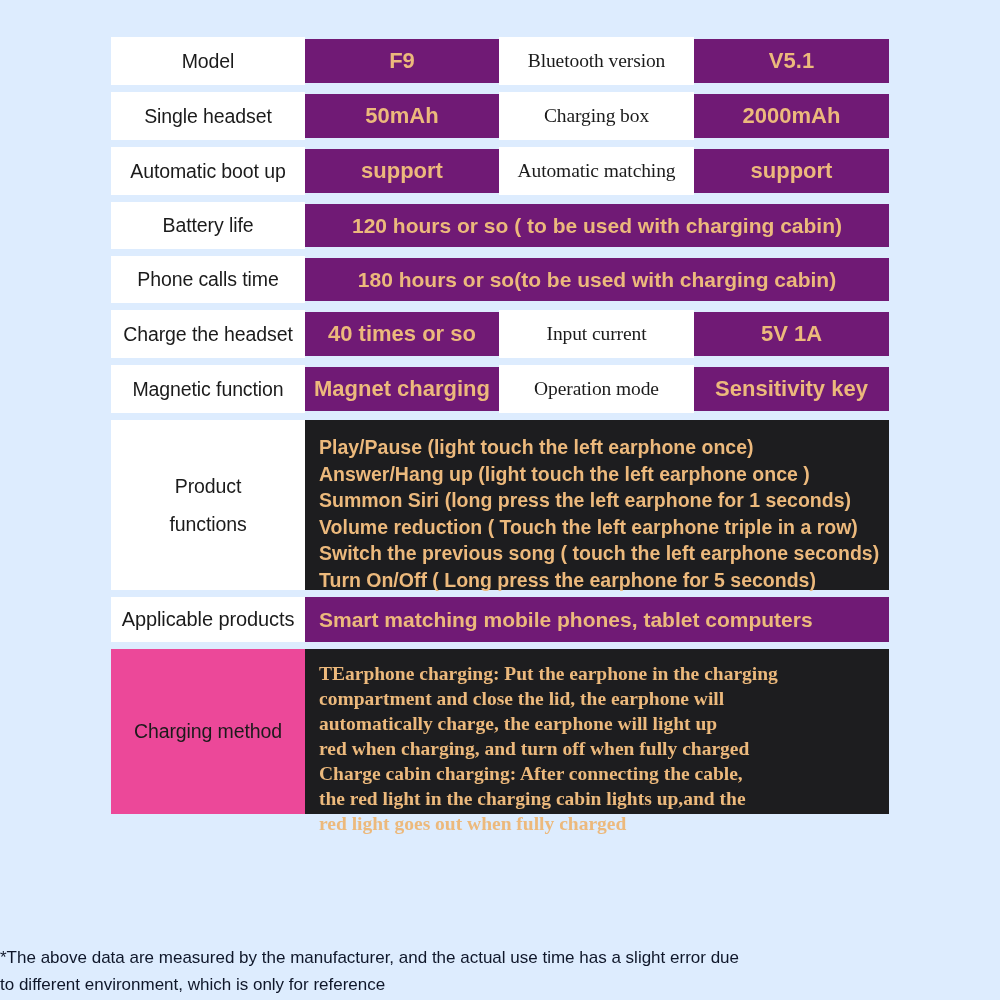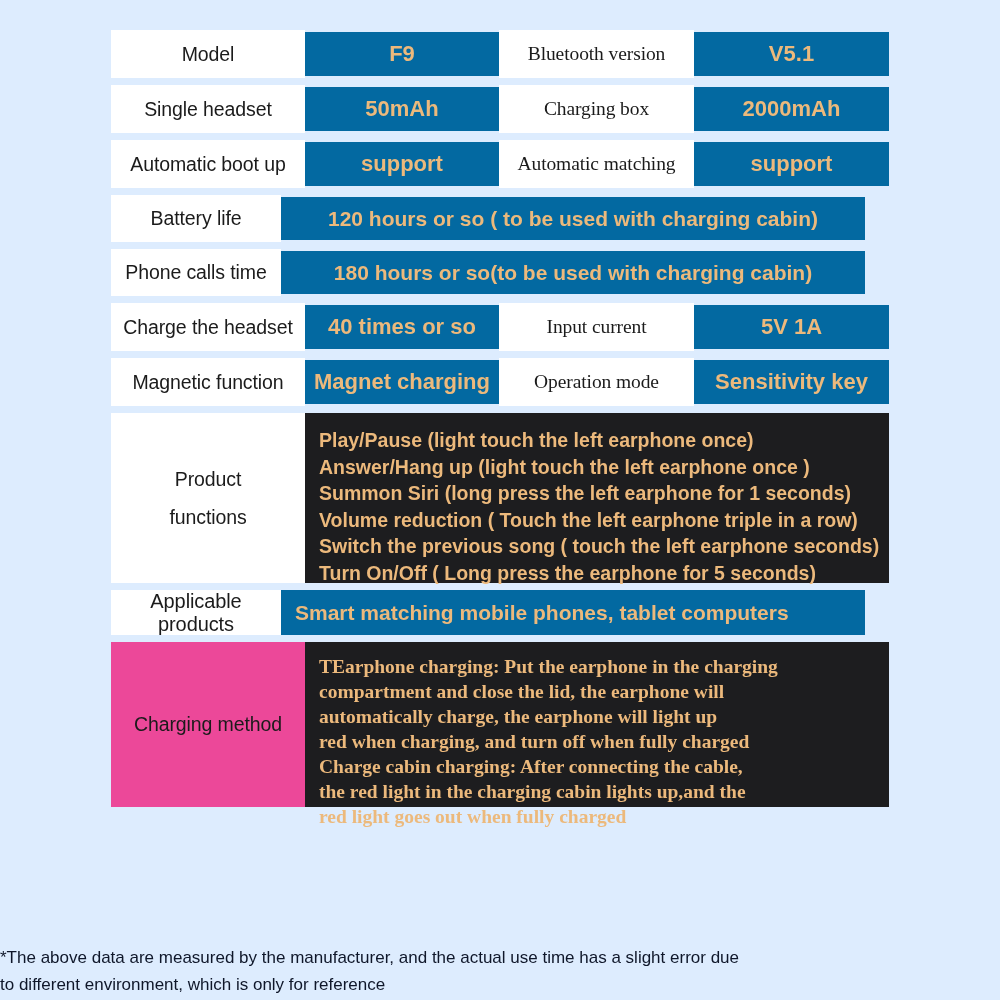--- a/index.html
+++ b/index.html
@@ -18,21 +18,21 @@
     position: relative;
     width: 1000px;
     height: 1000px;
     box-sizing: border-box;
     padding: 0;
   }
 
   .spec-table {
     position: absolute;
     left: 111px;
-    top: 30px;
+    top: 37px;
     width: 778px;
   }
 
   
   .spec-row {
     display: flex;
     width: 100%;
     margin-bottom: 7px;
     align-items: stretch;
   }
@@ -50,41 +50,41 @@
     box-sizing: border-box;
     padding: 0 4px;
     flex: 0 0 auto;
   }
   .label-cell.highlight {
     background: #ec4899;
   }
 
   
   .value-cell {
-    background: #0369a1;
+    background: #701a75;
     color: #ecb97c;
     display: flex;
     align-items: center;
     justify-content: center;
     text-align: left;
     font-size: 22px;
     font-weight: 700;
     box-sizing: border-box;
     padding: 0 6px;
     flex: 0 0 auto;
   }
 
   
   .row-quad .label-cell.c1 { width: 194px; }
   .row-quad .value-cell.c2 { width: 194px; }
   .row-quad .label-cell.c3 { width: 195px; font-family: Liberation Serif, serif; }
   .row-quad .value-cell.c4 { width: 195px; }
 
   
-  .row-duo .label-cell.c1 { width: 170px; }
+  .row-duo .label-cell.c1 { width: 194px; }
   .row-duo .value-cell.c2 { width: 584px; }
 
   
   .h-short { height: 48px; }
   .h-short .value-cell { height: 44px; align-self: center; }
   .h-short .label-cell { height: 48px; }
 
   
   .h-wide { height: 47px; }
   .h-wide .label-cell { height: 47px; }

